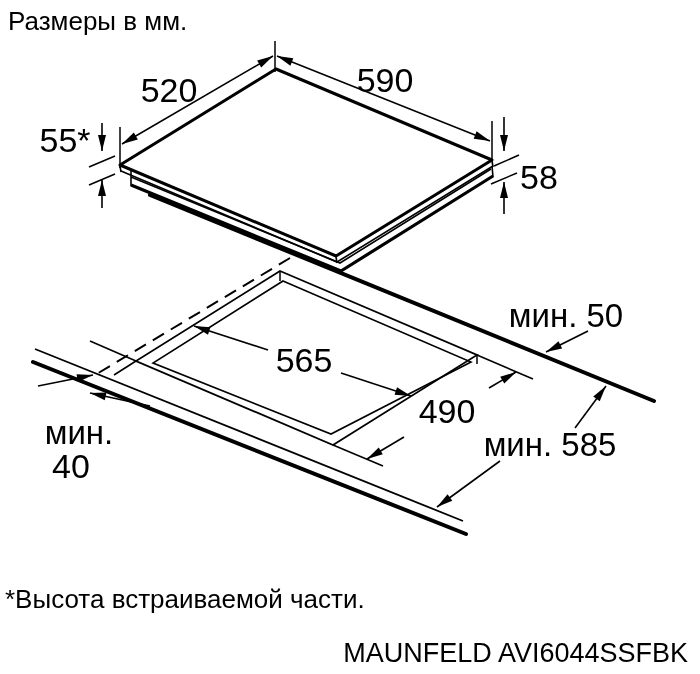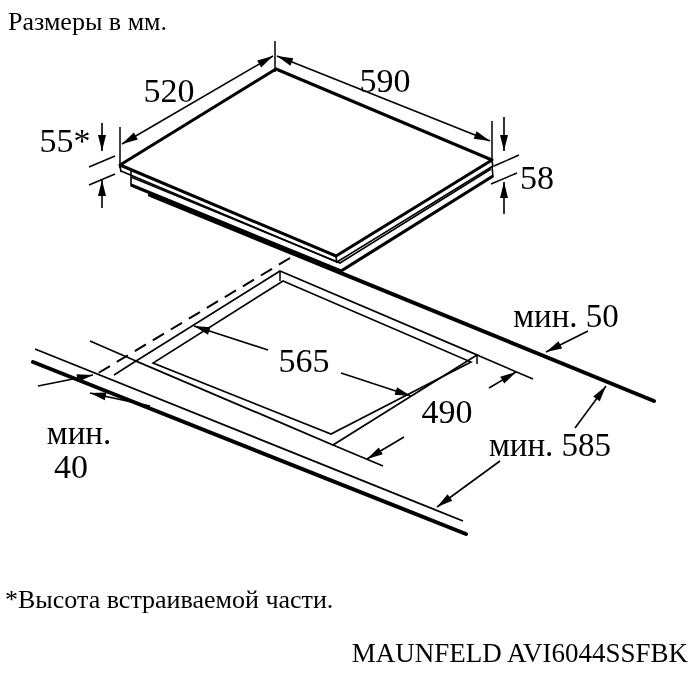--- a/index.html
+++ b/index.html
@@ -5,21 +5,21 @@
   html, body {
     margin: 0;
     padding: 0;
     background: #ffffff;
   }
   .page {
     position: relative;
     width: 700px;
     height: 674px;
     background: #ffffff;
-    font-family: Liberation Serif, serif;
+    font-family: Liberation Sans, sans-serif;
     overflow: hidden;
   }
   svg { display: block; }
   .ln  { stroke: #000; fill: none; }
   .w15 { stroke-width: 1.5; }
   .w16 { stroke-width: 1.6; }
   .w18 { stroke-width: 1.8; }
   .w32 { stroke-width: 3.2; }
   .w40 { stroke-width: 4; stroke-linecap: round; }
   .face { fill: #ffffff; stroke: #000; stroke-width: 3; stroke-linejoin: round; }

